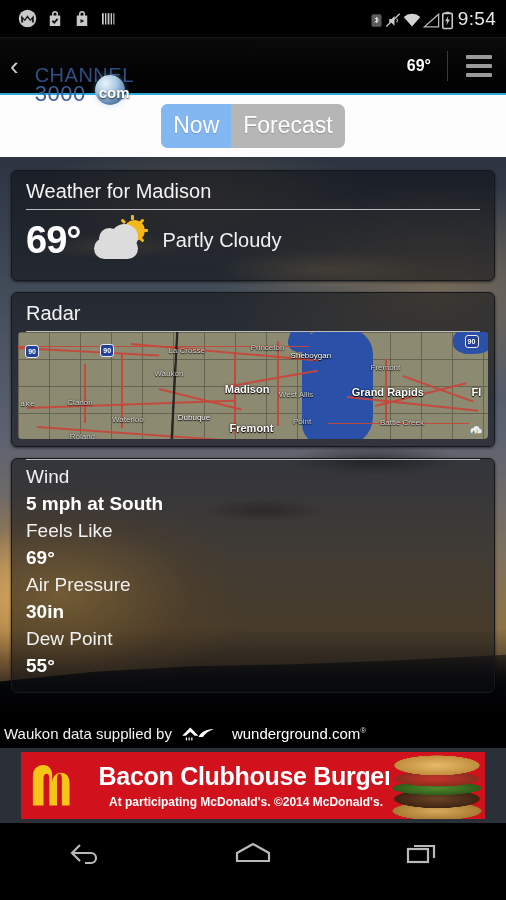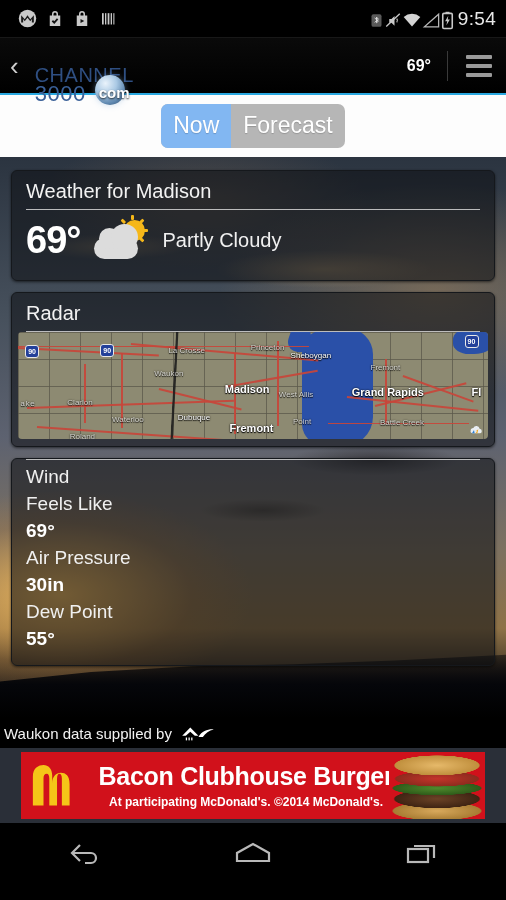--- a/index.html
+++ b/index.html
@@ -385,20 +385,21 @@
           <path d="M11 20h3l1.5-6-4 3h2.5z" fill="#f0a81e"></path>
           <path d="M6 20h4l-1-5-3 5z" fill="#2a7fd4"></path>
         </svg>
       </div>
     </div>
 
     <div class="card">
       <div class="card-rule"></div>
       <div class="cur-list">
         <div class="cur-label">Wind</div>
+        <div class="cur-value">5 mph at South</div>
         <div class="cur-label">Feels Like</div>
         <div class="cur-value">69°</div>
         <div class="cur-label">Air Pressure</div>
         <div class="cur-value">30in</div>
         <div class="cur-label">Dew Point</div>
         <div class="cur-value">55°</div>
       </div>
     </div>
   </div>
 
@@ -406,20 +407,21 @@
     <span class="attrib-text">Waukon data supplied by</span>
     <svg class="wu-logo" viewBox="0 0 48 20">
       <path d="M2 13 L11 4 L20 13 L16 13 L11 8.5 L6 13z" fill="#fff"></path>
       <path d="M20 14.5c4-7 11-9 17-8.5-5 1.2-9.5 4.2-12 8.5z" fill="#fff"></path>
       <g fill="#fff">
           <rect x="6" y="15" width="1.4" height="3.2"></rect>
           <rect x="9" y="15" width="1.4" height="3.2"></rect>
           <rect x="12" y="15" width="1.4" height="3.2"></rect>
         </g>
     </svg>
+    <span class="wu-name"><span>wunderground.com</span><span class="wu-reg">®</span></span>
   </div>
 
   <div class="adzone">
     <div class="ad">
       <svg class="ad-m" viewBox="0 0 60 46">
         <path d="M4 44 V14 C4 5 10 2 15 2 c5 0 9 4 9 11 v8 c0-7 4-11 9-11 5 0 9 3 9 12 v22 h-8 V16 c0-3-1-5-2.6-5 C30 11 29 13 29 16 v28 h-8 V16 c0-3-1-5-2.6-5 C16 11 15 13 15 16 v28 z" fill="#f5c518"></path>
       </svg>
       <div class="ad-copy">
         <div class="ad-head">Bacon Clubhouse Burger</div>
         <div class="ad-sub">At participating McDonald's. ©2014 McDonald's.</div>

